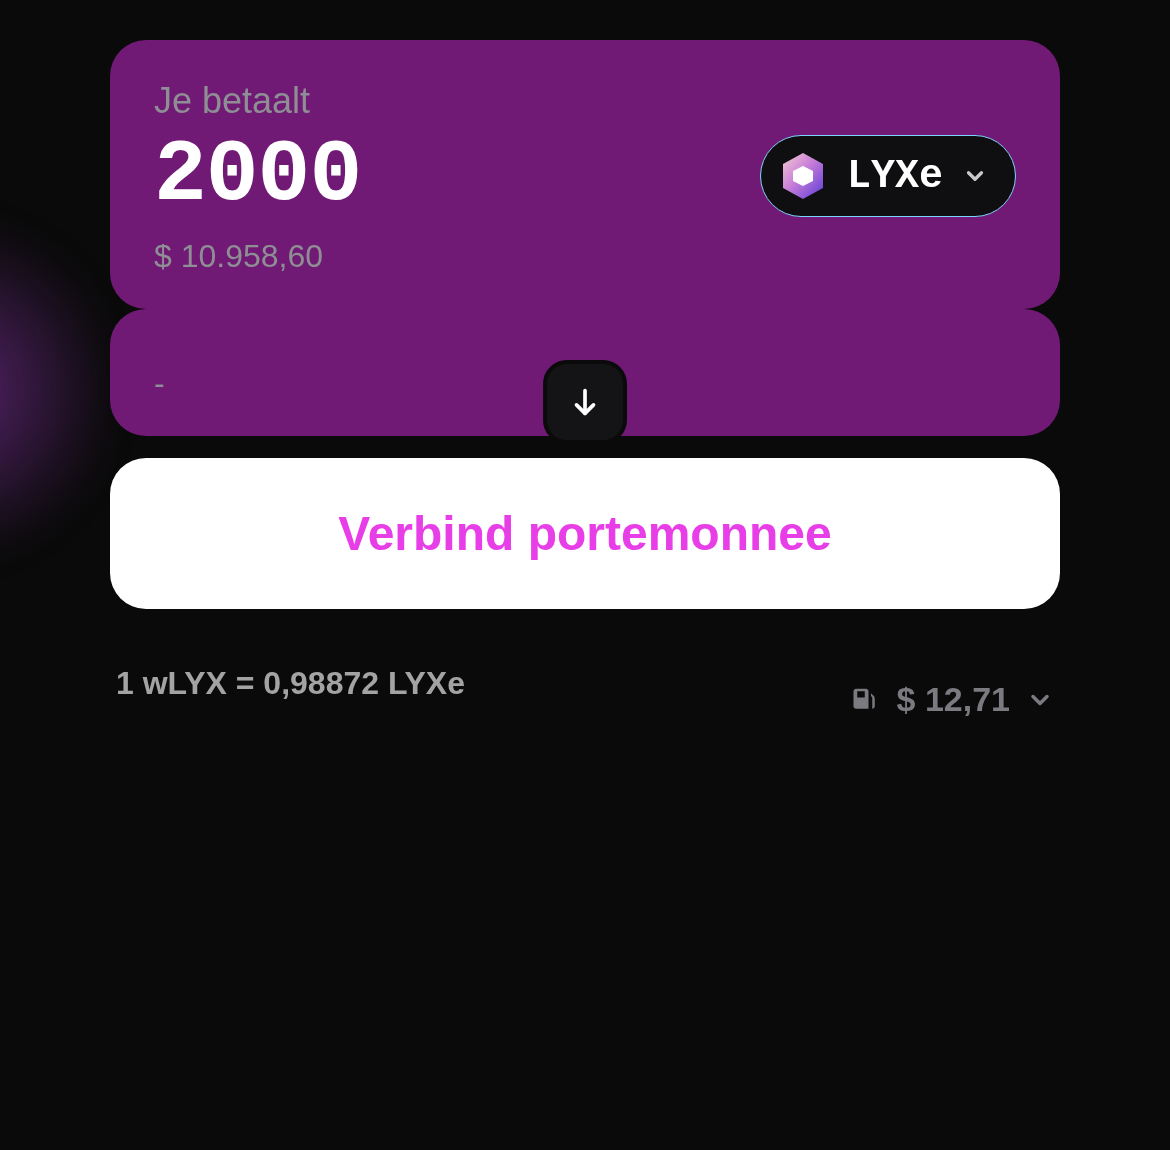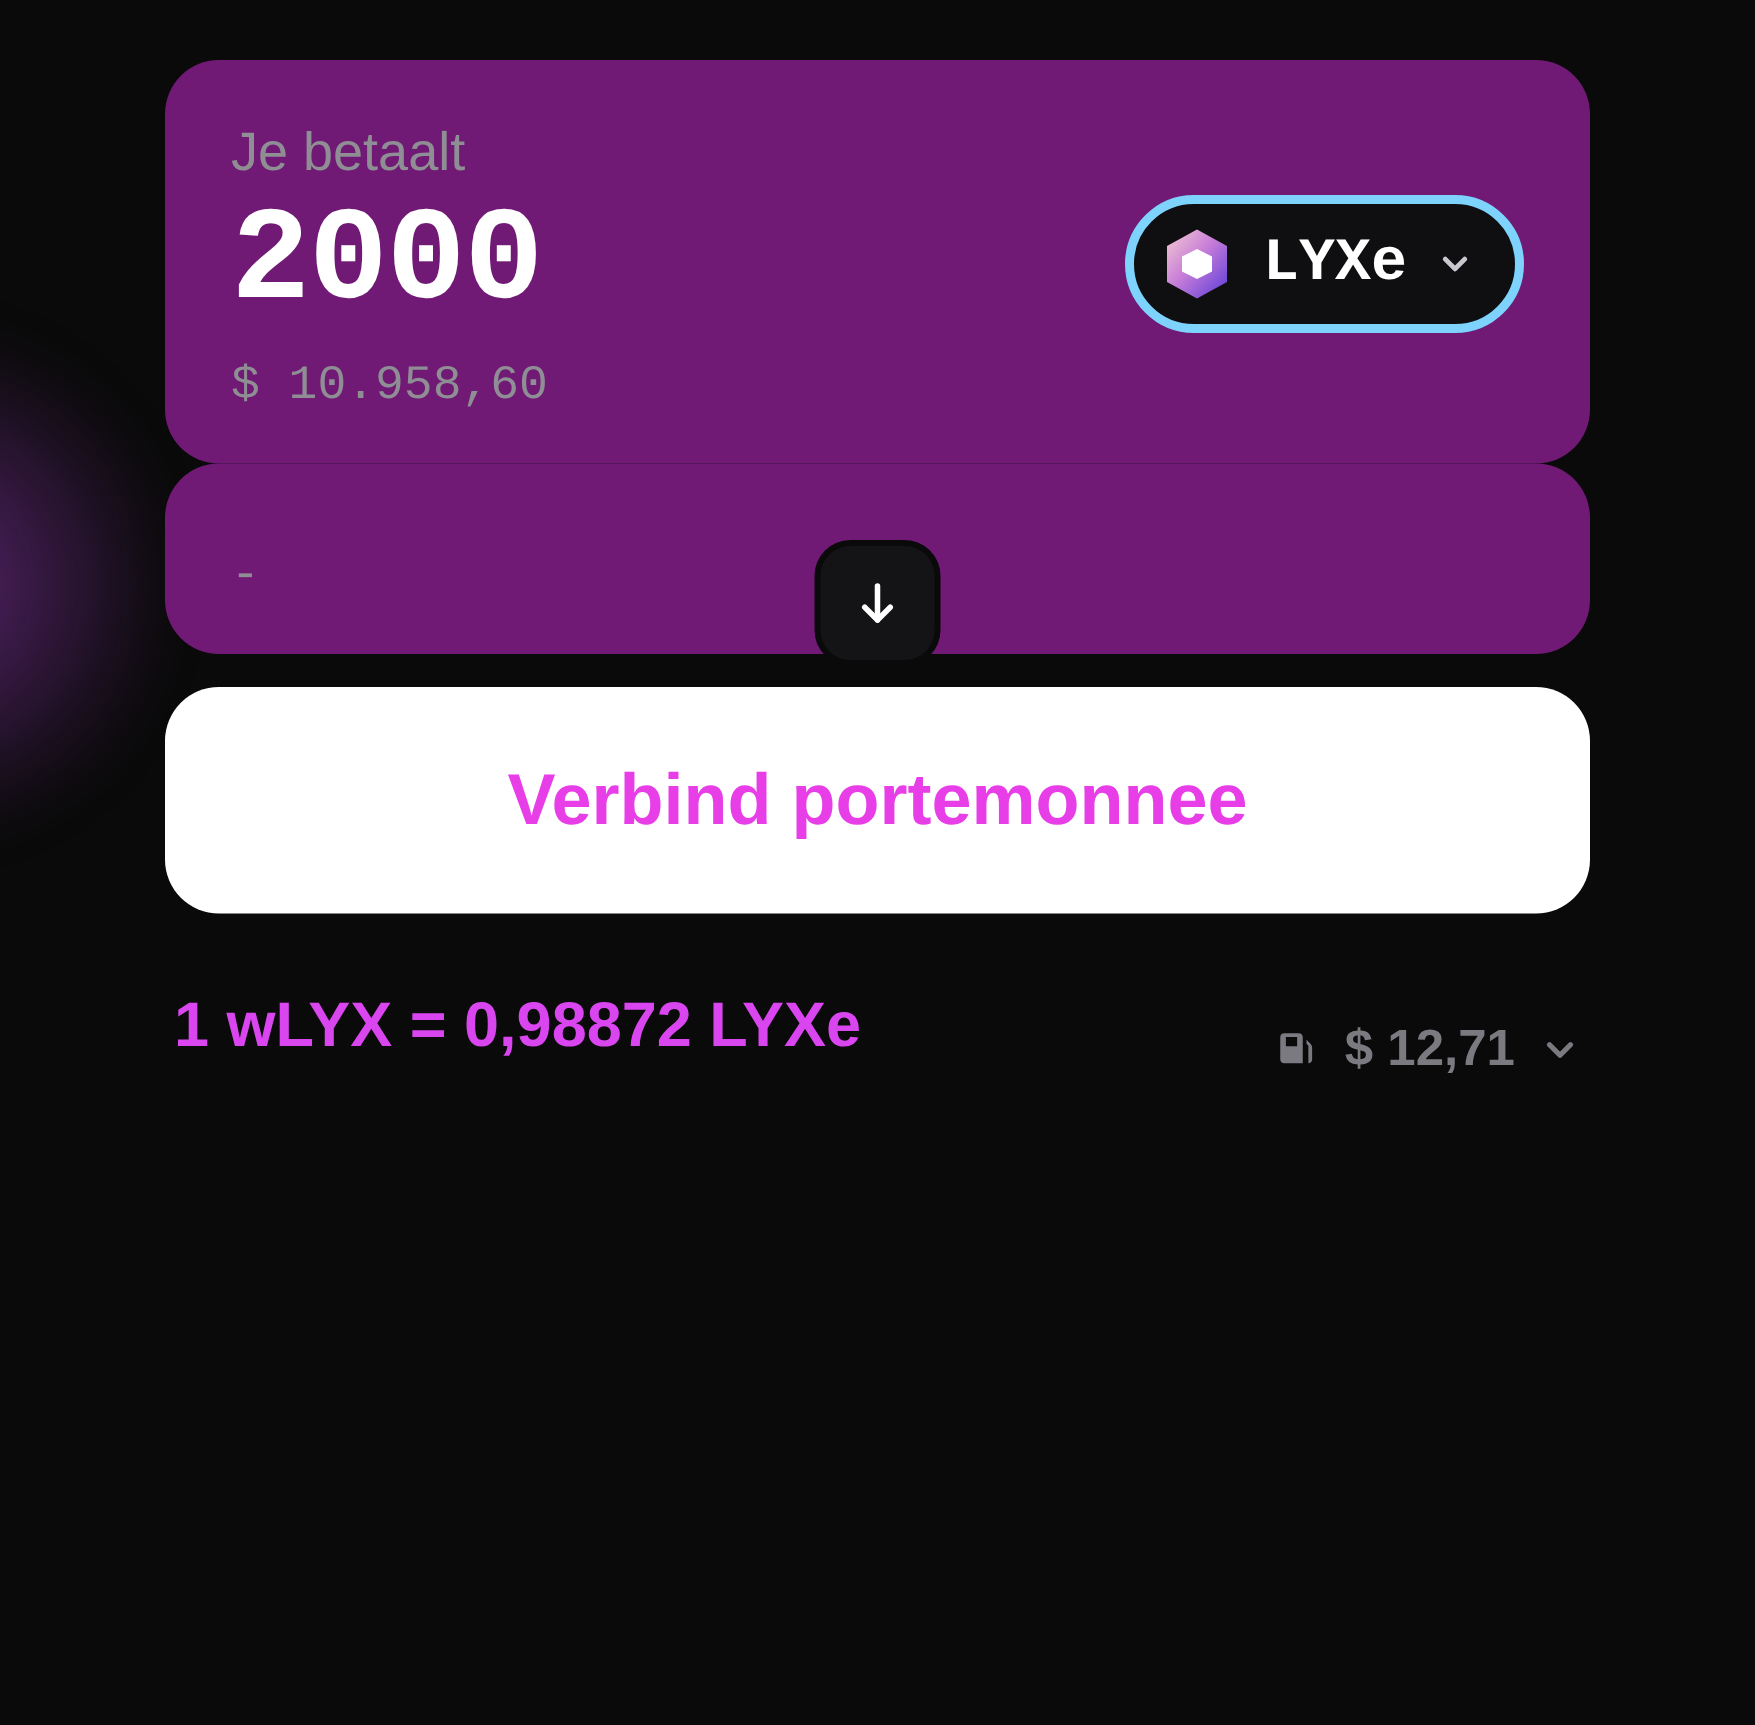--- a/index.html
+++ b/index.html
@@ -50,25 +50,24 @@
     font-size: 88px;
     font-weight: 600;
     letter-spacing: -1px;
     line-height: 1.05;
   }
   .fiat {
     color: #8e8e94;
     font-size: 32px;
     font-weight: 500;
     margin-top: 16px;
-    font-family: Liberation Mono, monospace;
   }
   .token-pill {
     background: #0f0f11;
-    border: 6px solid #7dd3fc;
+    border: 1px solid #7dd3fc;
     border-radius: 999px;
     display: flex;
     align-items: center;
     gap: 18px;
     padding: 14px 26px 14px 16px;
     cursor: pointer;
   }
   .token-icon {
     width: 52px;
     height: 52px;
@@ -123,22 +122,22 @@
     cursor: pointer;
   }
   .footer {
     margin-top: 38px;
     display: flex;
     align-items: center;
     justify-content: space-between;
     padding: 0 6px;
   }
   .rate {
-    color: #d946ef;
-    font-size: 42px;
+    color: #a3a3a3;
+    font-size: 32px;
     font-weight: 600;
   }
   .gas-wrap {
     display: flex;
     align-items: center;
     gap: 16px;
     color: #7a7a80;
     cursor: pointer;
     margin-top: 33px;
   }

